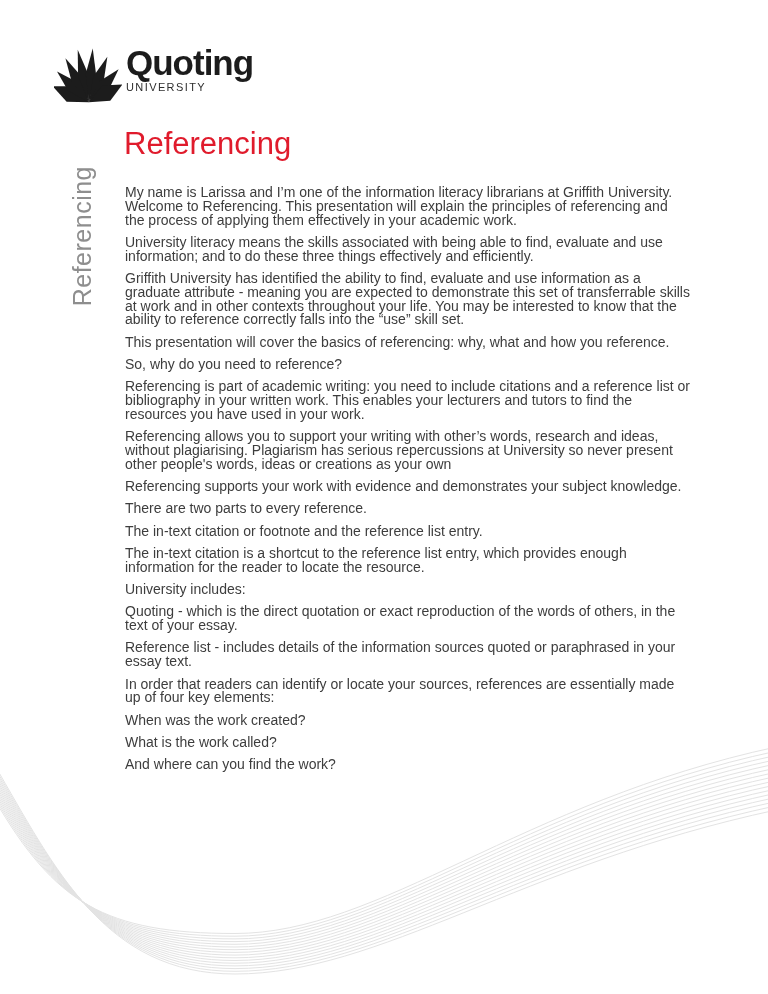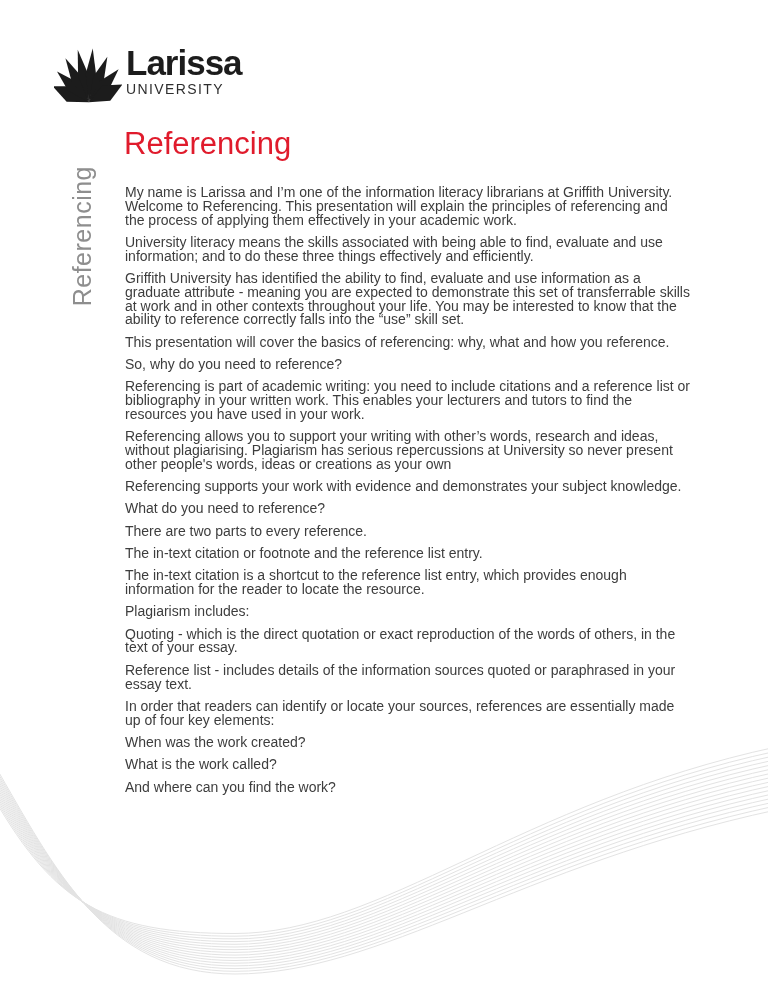--- a/index.html
+++ b/index.html
@@ -24,21 +24,21 @@
     position: absolute; left: 54px; top: 44px;
     display: flex; align-items: flex-start; gap: 4px;
   }
   .logo-mark { width: 68px; height: 60px; }
   .logo-text { padding-top: 4px; }
   .brand {
     font-size: 35px; font-weight: 700; letter-spacing: -1px;
     color: var(--logo-black, #1c1c1c); line-height: 0.85;
   }
   .brand-sub {
-    font-size: 14px; font-weight: 400; letter-spacing: 1.4px;
+    font-size: 11px; font-weight: 400; letter-spacing: 1.4px;
     color: #2e2e2e; margin-top: 3px;
   }
 
   
   .title {
     position: absolute; left: 124px; top: 126px;
     font-size: 31px; font-weight: 400;
     color: var(--red, #e01b2c);
   }
 
@@ -88,21 +88,21 @@
         <polygon points="37.0,61.0 13.4,60.3 -1.4,43.9 20.7,43.9" fill="#1c1c1c"></polygon>
         <polygon points="37.0,61.0 14.9,48.7 3.2,28.4 23.9,39.3" fill="#1c1c1c"></polygon>
         <polygon points="37.0,61.0 18.8,39.5 12.1,14.2 29.4,33.8" fill="#1c1c1c"></polygon>
         <polygon points="37.0,61.0 25.5,33.2 25.1,5.2 36.2,30.9" fill="#1c1c1c"></polygon>
         <polygon points="37.0,61.0 33.6,31.0 41.0,4.1 44.6,31.8" fill="#1c1c1c"></polygon>
         <polygon points="37.0,61.0 41.6,33.7 56.5,12.8 52.7,38.2" fill="#1c1c1c"></polygon>
         <polygon points="37.0,61.0 48.5,38.5 68.4,26.1 58.2,47.2" fill="#1c1c1c"></polygon>
         <polygon points="37.0,61.0 51.1,43.3 72.3,42.2 59.6,59.2" fill="#1c1c1c"></polygon>
       </svg>
     <div class="logo-text">
-      <div class="brand">Larissa</div>
+      <div class="brand">Quoting</div>
       <div class="brand-sub">UNIVERSITY</div>
     </div>
   </div>
 
   <h1 class="title">Referencing</h1>
 
   <div class="vertical-label">Referencing</div>
 
   <main class="content">
 
@@ -115,29 +115,28 @@
       <p>This presentation will cover the basics of referencing: why, what and how you reference.</p>
 
       <p>So, why do you need to reference?</p>
 
       <p>Referencing is part of academic writing: you need to include citations and a reference list or bibliography in your written work. This enables your lecturers and tutors to find the resources you have used in your work.</p>
 
       <p>Referencing allows you to support your writing with other’s words, research and ideas, without plagiarising. Plagiarism has serious repercussions at University so never present other people's words, ideas or creations as your own</p>
 
       <p>Referencing supports your work with evidence and demonstrates your subject knowledge.</p>
 
-      <p>What do you need to reference?</p>
 
       <p>There are two parts to every reference.</p>
 
       <p>The in-text citation or footnote and the reference list entry.</p>
 
       <p>The in-text citation is a shortcut to the reference list entry, which provides enough information for the reader to locate the resource.</p>
 
-      <p>Plagiarism includes:</p>
+      <p>University includes:</p>
 
       <p>Quoting - which is the direct quotation or exact reproduction of the words of others, in the text of your essay.</p>
 
 
       <p>Reference list - includes details of the information sources quoted or paraphrased in your essay text.</p>
 
 
       <p>In order that readers can identify or locate your sources, references are essentially made up of four key elements:</p>
 
 

